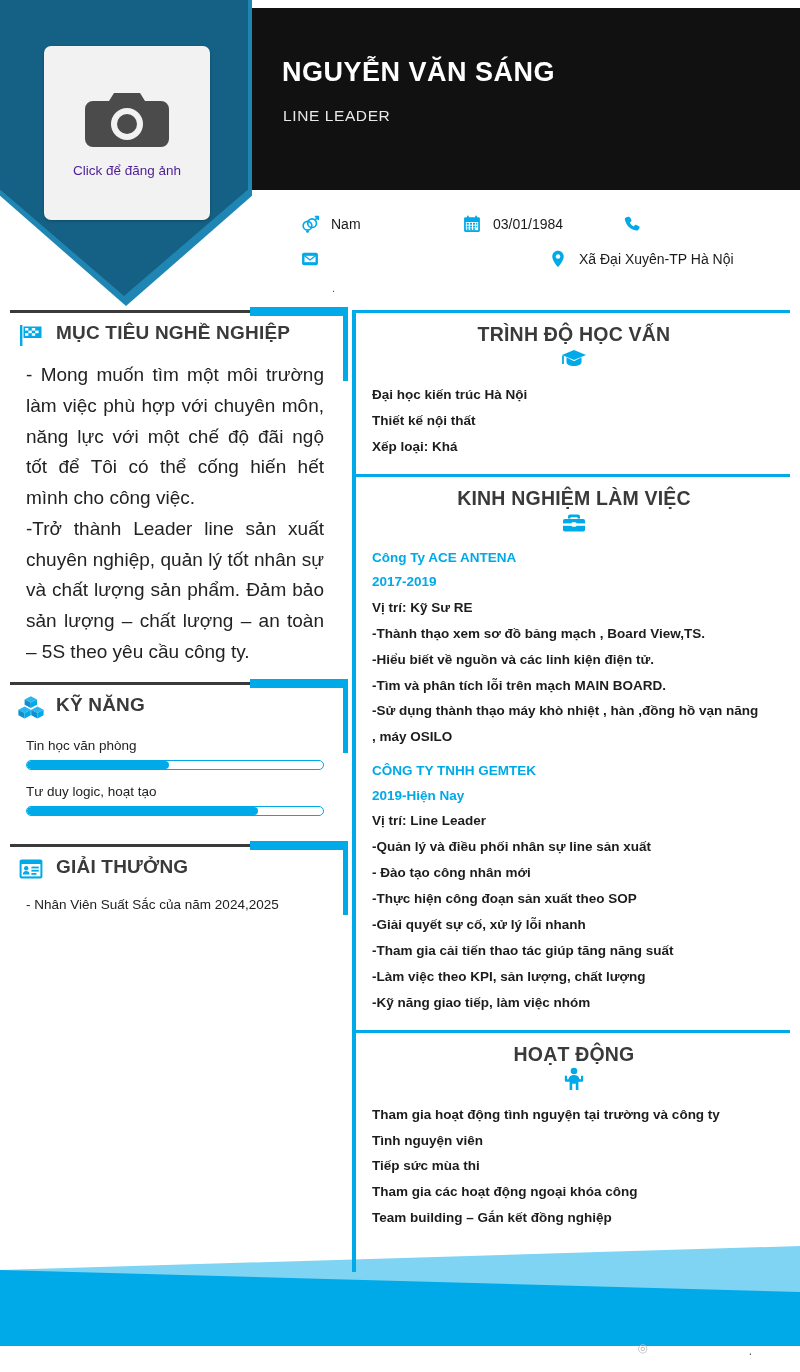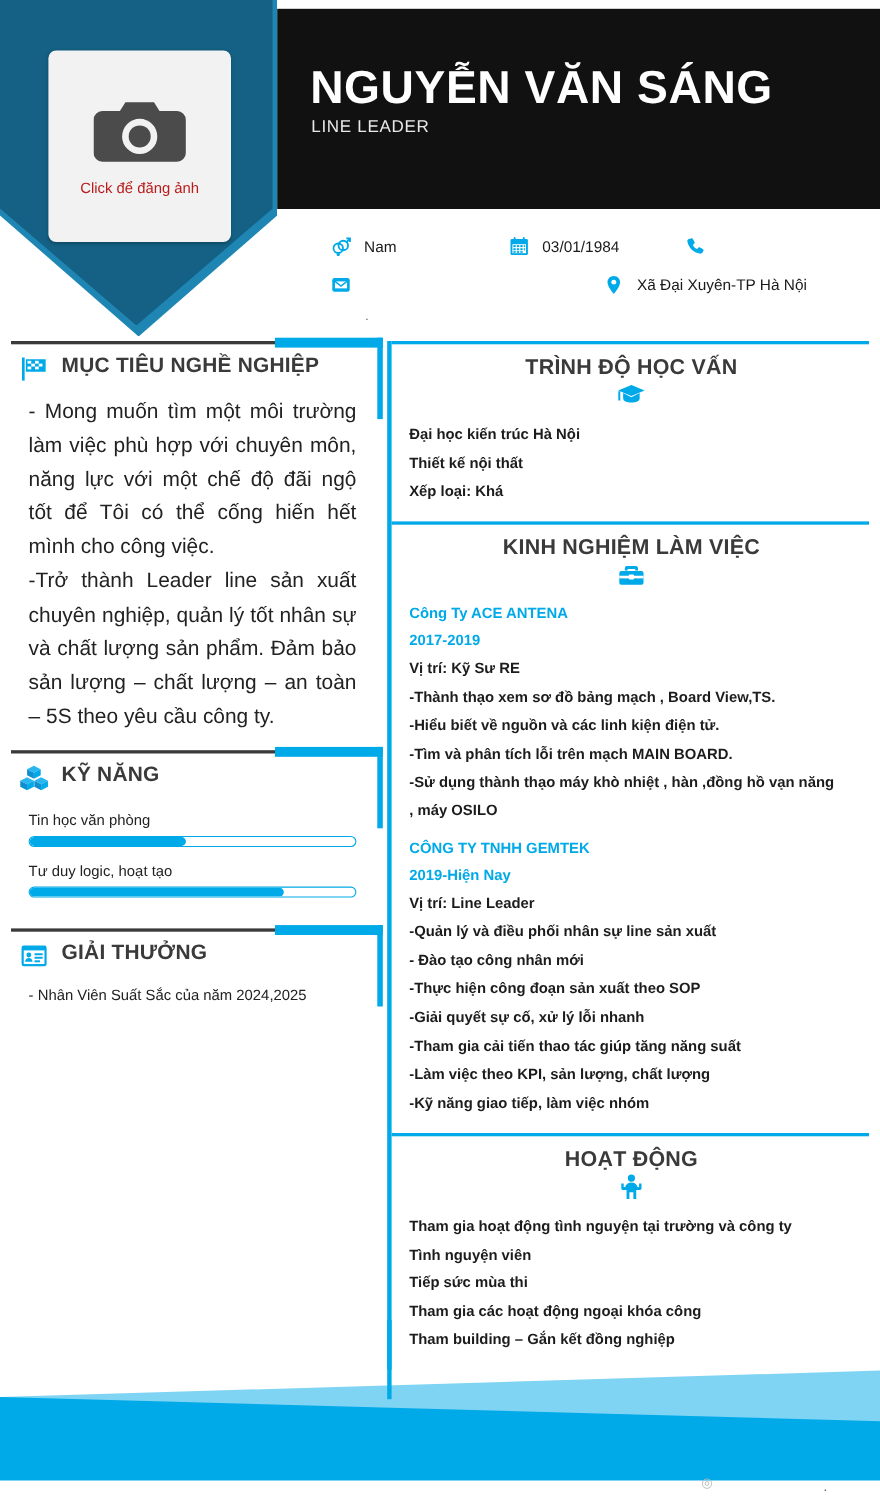--- a/index.html
+++ b/index.html
@@ -22,21 +22,21 @@
     width: 800px; height: 306px;
   }
   .header-black {
     position: absolute; left: 252px; top: 8px;
     width: 548px; height: 182px;
     background: #111111;
   }
   .header-name {
     position: absolute; left: 30px; top: 50px;
     color: #ffffff;
-    font-size: 42px;
+    font-size: 27px;
     font-weight: bold;
     letter-spacing: 0.5px;
     line-height: 1.05;
     white-space: nowrap;
   }
   .header-role {
     position: absolute; left: 31px; top: 99px;
     color: #e9e9e9;
     font-size: 15.5px;
     letter-spacing: 0.6px;
@@ -63,21 +63,21 @@
     border-radius: 7px;
     box-shadow: 0 1px 3px rgba(0,0,0,0.25);
     display: flex; flex-direction: column;
     align-items: center; justify-content: center;
     cursor: pointer;
   }
   .photo-cam { width: 84px; height: 62px; display:block; }
   .photo-label {
     margin-top: 12px;
     font-size: 13.5px;
-    color: #b91c1c;
+    color: #4c1d95;
   }
 
   
   .contact {
     position: absolute; left: 252px; top: 196px;
     width: 548px; height: 108px;
   }
   .c-item { position: absolute; display: flex; align-items: center; }
   .c-ico { width: 20px; height: 20px; display:block; flex: 0 0 auto; }
   .c-txt { margin-left: 11px; font-size: 14px; color: #1a1a1a; white-space: nowrap; }
@@ -433,21 +433,21 @@
         <svg class="rsec-ico" viewBox="0 0 26 26">
           <circle cx="13" cy="5" r="3.3" fill="#00a9e8"></circle>
           <path d="M13 9 c-3 0-5 1.6-5.6 4.2 l-1.4 0 0-3.4 -2.2 0 0 4.4 c0 1 .8 1.6 1.8 1.6 l3 0 0 8.2 2.6 0 0-6.2 3.6 0 0 6.2 2.6 0 0-8.2 3 0 c1 0 1.8-.6 1.8-1.6 l0-4.4 -2.2 0 0 3.4 -1.4 0 C18 10.6 16 9 13 9 z" fill="#00a9e8"></path>
         </svg>
       </div>
       <div class="rsec-body">
         <div class="r-line"> Tham gia hoạt động tình nguyện tại trường và công ty</div>
         <div class="r-line">Tình nguyện viên</div>
         <div class="r-line">Tiếp sức mùa thi</div>
         <div class="r-line">Tham gia các hoạt động ngoại khóa        công</div>
-        <div class="r-line">Tham building – Gắn kết đồng nghiệp</div>
+        <div class="r-line">Team building – Gắn kết đồng nghiệp</div>
       </div>
     </div>
   </div>
 
   <div class="footer">
     <div class="spine"></div>
     <svg width="800" height="132" viewBox="0 0 800 132" preserveAspectRatio="none">
       <path d="M0 30 L800 6 L800 62 L0 44 Z" fill="#7fd4f4"></path>
       <path d="M0 30 L800 52 L800 106 L0 106 Z" fill="#00a9e8"></path>
     </svg>

